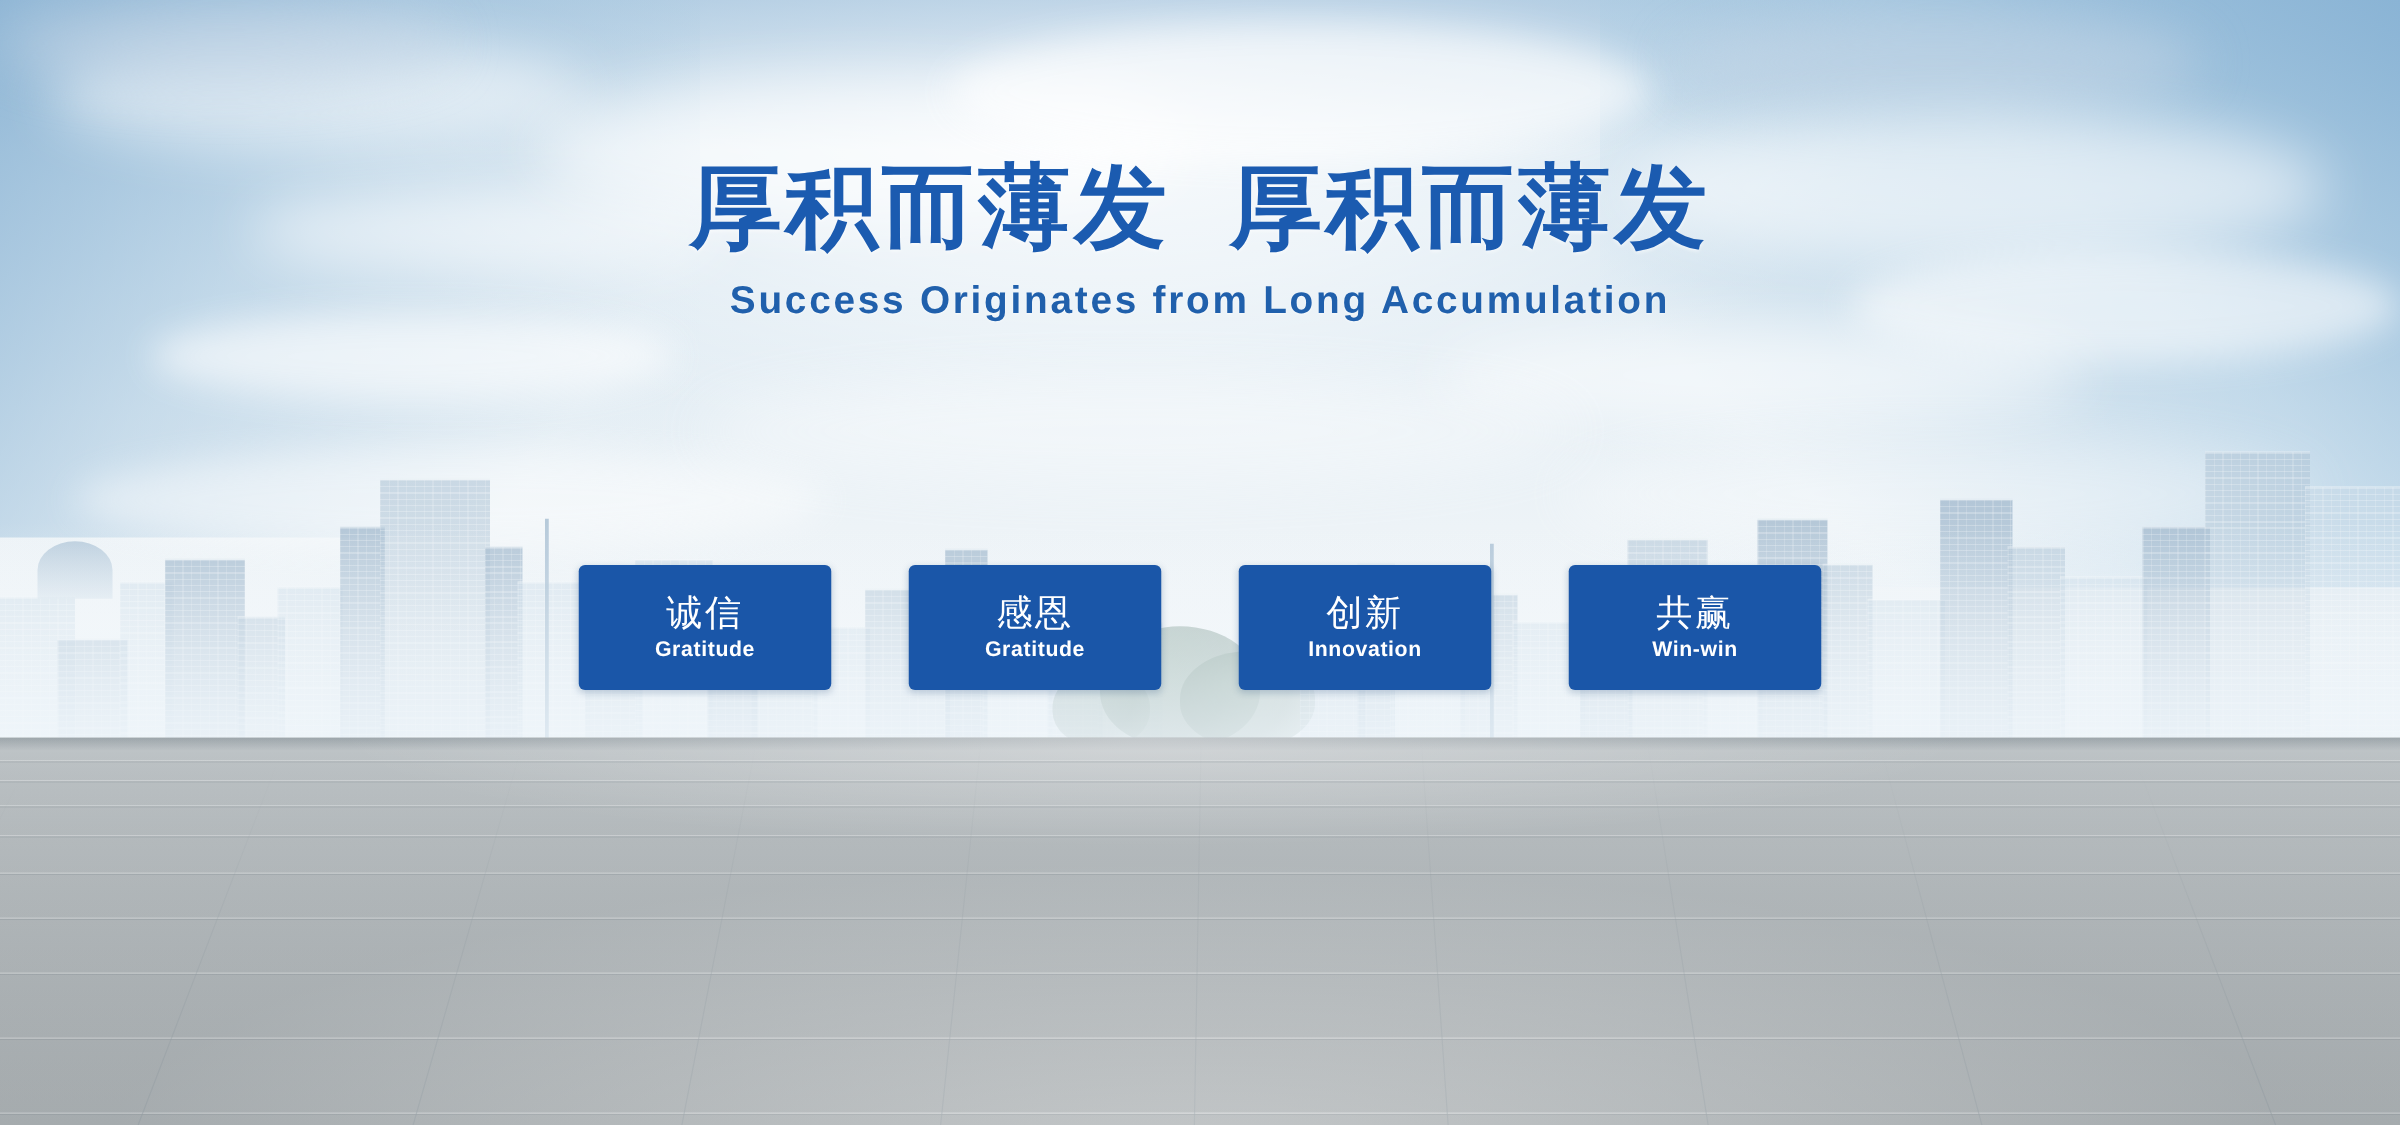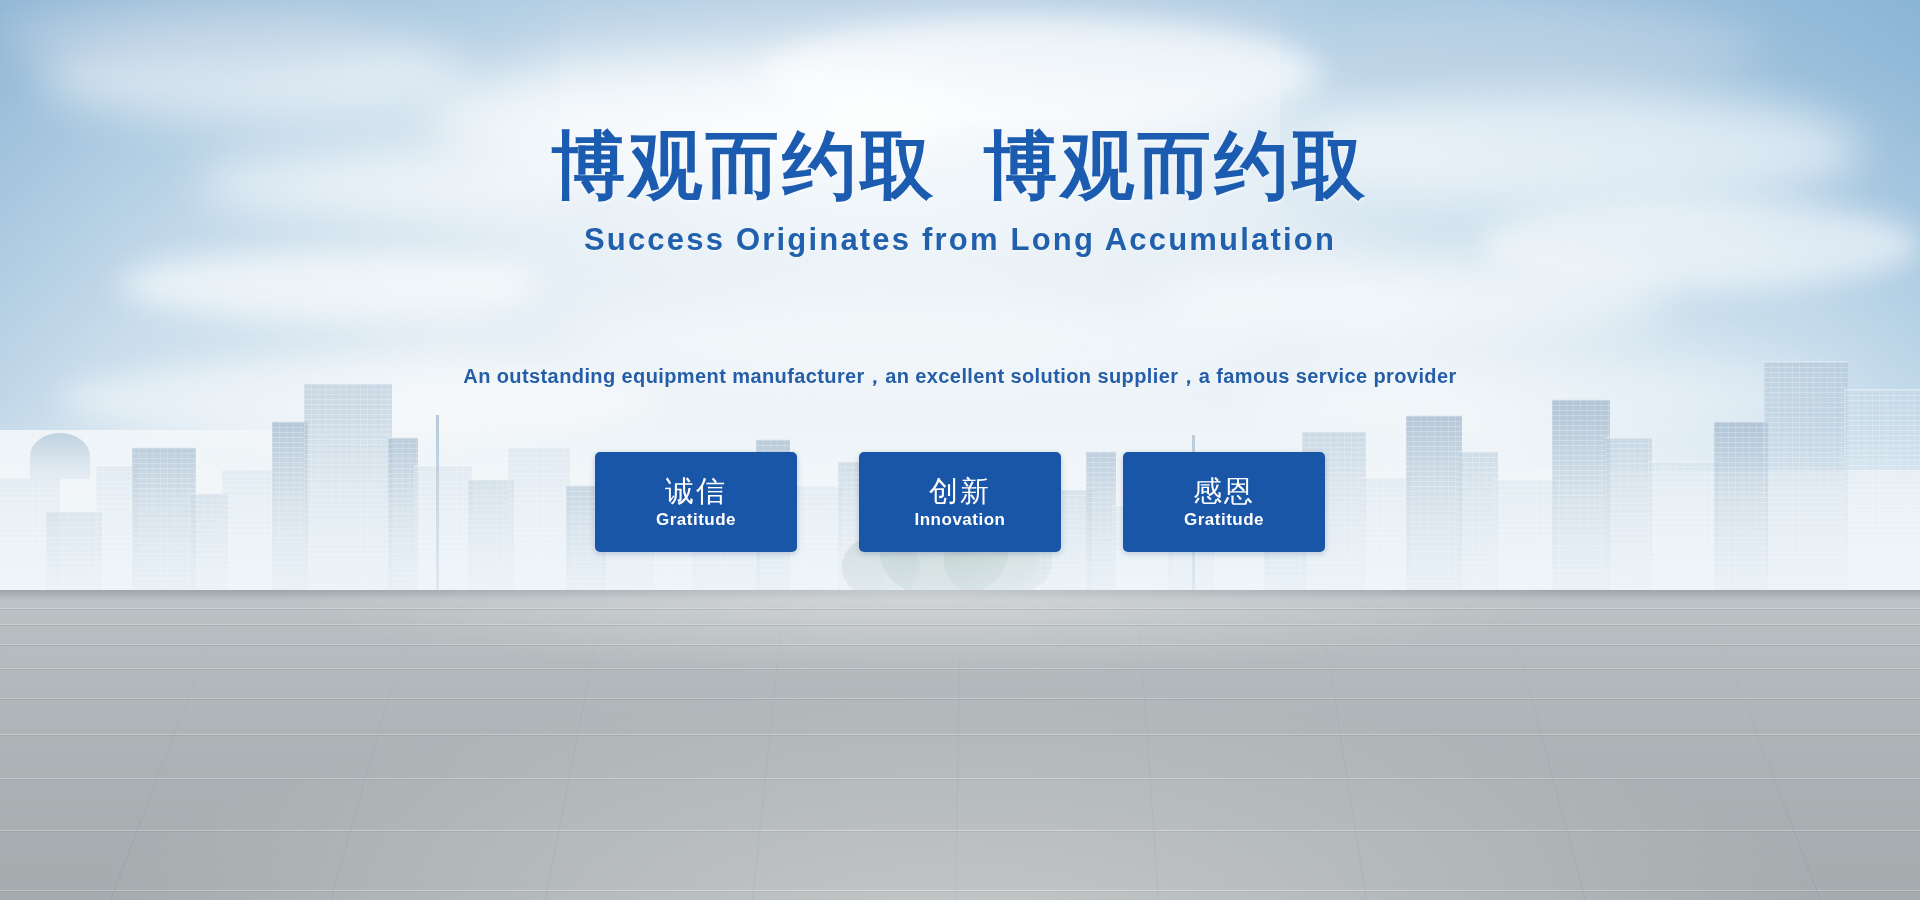--- a/index.html
+++ b/index.html
@@ -266,41 +266,44 @@
     <div class="gline-v" style="left:1158px; height:310px; transform:rotate(-4deg);"></div>
     <div class="gline-v" style="left:1366px; height:310px; transform:rotate(-9deg);"></div>
     <div class="gline-v" style="left:1585px; height:310px; transform:rotate(-15deg);"></div>
     <div class="gline-v" style="left:1820px; height:310px; transform:rotate(-21deg);"></div>
 
     <div class="ground-vign"></div>
   </div>
 
   <div class="content">
 
-    <div class="headline">博观而约取  博观而约取</div>
+    <div class="headline">厚积而薄发  厚积而薄发</div>
 
     <div class="headline-en">Success Originates from Long Accumulation</div>
 
 
-    <div class="subline-en">An outstanding equipment manufacturer，an excellent  solution supplier，a famous  service provider</div>
 
     <div class="values">
 
       <div class="vbox">
         <span class="cn">诚信</span>
         <span class="en">Gratitude</span>
       </div>
 
       <div class="vbox">
+        <span class="cn">感恩</span>
+        <span class="en">Gratitude</span>
+      </div>
+
+      <div class="vbox">
         <span class="cn">创新</span>
         <span class="en">Innovation</span>
       </div>
 
       <div class="vbox">
-        <span class="cn">感恩</span>
-        <span class="en">Gratitude</span>
+        <span class="cn">共赢</span>
+        <span class="en">Win-win</span>
       </div>
 
-
     </div>
   </div>
 
 </div>
 
 </body></html>

